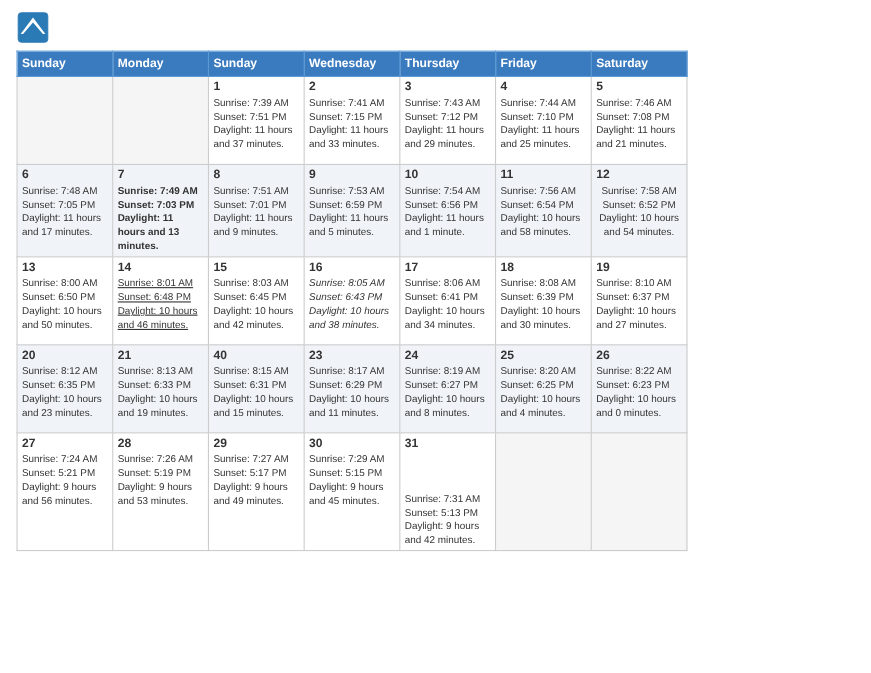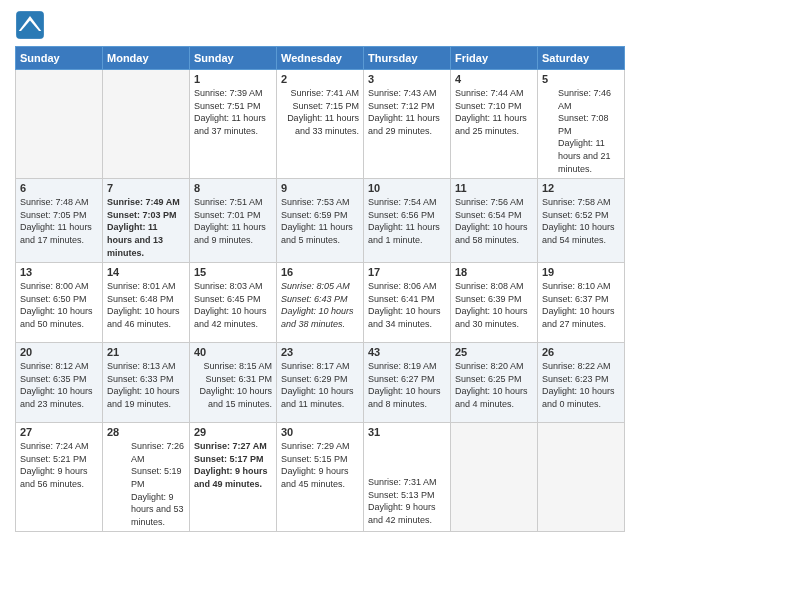--- a/index.html
+++ b/index.html
@@ -131,39 +131,39 @@
           <td class="empty"></td>
           <td class="empty"></td>
           <td>
             <div class="day-num">1</div>
             <div class="day-info" style="white-space: pre-line;">Sunrise: 7:39 AM
 Sunset: 7:51 PM
 Daylight: 11 hours and 37 minutes.</div>
           </td>
           <td>
             <div class="day-num">2</div>
-            <div class="day-info" style="white-space: pre-line; text-align: right;">Sunrise: 7:41 AM
+            <div class="day-info" style="white-space: pre-line;">Sunrise: 7:41 AM
 Sunset: 7:15 PM
 Daylight: 11 hours and 33 minutes.</div>
           </td>
           <td>
             <div class="day-num">3</div>
             <div class="day-info" style="white-space: pre-line;">Sunrise: 7:43 AM
 Sunset: 7:12 PM
 Daylight: 11 hours and 29 minutes.</div>
           </td>
           <td>
             <div class="day-num">4</div>
             <div class="day-info" style="white-space: pre-line;">Sunrise: 7:44 AM
 Sunset: 7:10 PM
 Daylight: 11 hours and 25 minutes.</div>
           </td>
           <td>
             <div class="day-num">5</div>
-            <div class="day-info" style="white-space: pre-line; margin-left: 16px;">Sunrise: 7:46 AM
+            <div class="day-info" style="white-space: pre-line;">Sunrise: 7:46 AM
 Sunset: 7:08 PM
 Daylight: 11 hours and 21 minutes.</div>
           </td>
         </tr>
         <tr>
           <td class="alt-row">
             <div class="day-num">6</div>
             <div class="day-info" style="white-space: pre-line;">Sunrise: 7:48 AM
 Sunset: 7:05 PM
 Daylight: 11 hours and 17 minutes.</div>
@@ -193,35 +193,35 @@
 Daylight: 11 hours and 1 minute.</div>
           </td>
           <td class="alt-row">
             <div class="day-num">11</div>
             <div class="day-info" style="white-space: pre-line;">Sunrise: 7:56 AM
 Sunset: 6:54 PM
 Daylight: 10 hours and 58 minutes.</div>
           </td>
           <td class="alt-row">
             <div class="day-num">12</div>
-            <div class="day-info" style="white-space: pre-line;">Sunrise: 7:58 AM
+            <div class="day-info" style="white-space: pre-line; text-align: center;">Sunrise: 7:58 AM
 Sunset: 6:52 PM
 Daylight: 10 hours and 54 minutes.</div>
           </td>
         </tr>
         <tr>
           <td>
             <div class="day-num">13</div>
             <div class="day-info" style="white-space: pre-line;">Sunrise: 8:00 AM
 Sunset: 6:50 PM
 Daylight: 10 hours and 50 minutes.</div>
           </td>
           <td>
             <div class="day-num">14</div>
-            <div class="day-info" style="white-space: pre-line;">Sunrise: 8:01 AM
+            <div class="day-info" style="white-space: pre-line; text-decoration: underline;">Sunrise: 8:01 AM
 Sunset: 6:48 PM
 Daylight: 10 hours and 46 minutes.</div>
           </td>
           <td>
             <div class="day-num">15</div>
             <div class="day-info" style="white-space: pre-line;">Sunrise: 8:03 AM
 Sunset: 6:45 PM
 Daylight: 10 hours and 42 minutes.</div>
           </td>
           <td>
@@ -257,32 +257,32 @@
 Daylight: 10 hours and 23 minutes.</div>
           </td>
           <td class="alt-row">
             <div class="day-num">21</div>
             <div class="day-info" style="white-space: pre-line;">Sunrise: 8:13 AM
 Sunset: 6:33 PM
 Daylight: 10 hours and 19 minutes.</div>
           </td>
           <td class="alt-row">
             <div class="day-num">40</div>
-            <div class="day-info" style="white-space: pre-line; text-align: right;">Sunrise: 8:15 AM
+            <div class="day-info" style="white-space: pre-line;">Sunrise: 8:15 AM
 Sunset: 6:31 PM
 Daylight: 10 hours and 15 minutes.</div>
           </td>
           <td class="alt-row">
             <div class="day-num">23</div>
             <div class="day-info" style="white-space: pre-line;">Sunrise: 8:17 AM
 Sunset: 6:29 PM
 Daylight: 10 hours and 11 minutes.</div>
           </td>
           <td class="alt-row">
-            <div class="day-num">43</div>
+            <div class="day-num">24</div>
             <div class="day-info" style="white-space: pre-line;">Sunrise: 8:19 AM
 Sunset: 6:27 PM
 Daylight: 10 hours and 8 minutes.</div>
           </td>
           <td class="alt-row">
             <div class="day-num">25</div>
             <div class="day-info" style="white-space: pre-line;">Sunrise: 8:20 AM
 Sunset: 6:25 PM
 Daylight: 10 hours and 4 minutes.</div>
           </td>
@@ -295,27 +295,27 @@
         </tr>
         <tr>
           <td>
             <div class="day-num">27</div>
             <div class="day-info" style="white-space: pre-line;">Sunrise: 7:24 AM
 Sunset: 5:21 PM
 Daylight: 9 hours and 56 minutes.</div>
           </td>
           <td>
             <div class="day-num">28</div>
-            <div class="day-info" style="white-space: pre-line; margin-left: 24px;">Sunrise: 7:26 AM
+            <div class="day-info" style="white-space: pre-line;">Sunrise: 7:26 AM
 Sunset: 5:19 PM
 Daylight: 9 hours and 53 minutes.</div>
           </td>
           <td>
             <div class="day-num">29</div>
-            <div class="day-info" style="white-space: pre-line; font-weight: bold;">Sunrise: 7:27 AM
+            <div class="day-info" style="white-space: pre-line;">Sunrise: 7:27 AM
 Sunset: 5:17 PM
 Daylight: 9 hours and 49 minutes.</div>
           </td>
           <td>
             <div class="day-num">30</div>
             <div class="day-info" style="white-space: pre-line;">Sunrise: 7:29 AM
 Sunset: 5:15 PM
 Daylight: 9 hours and 45 minutes.</div>
           </td>
           <td>

